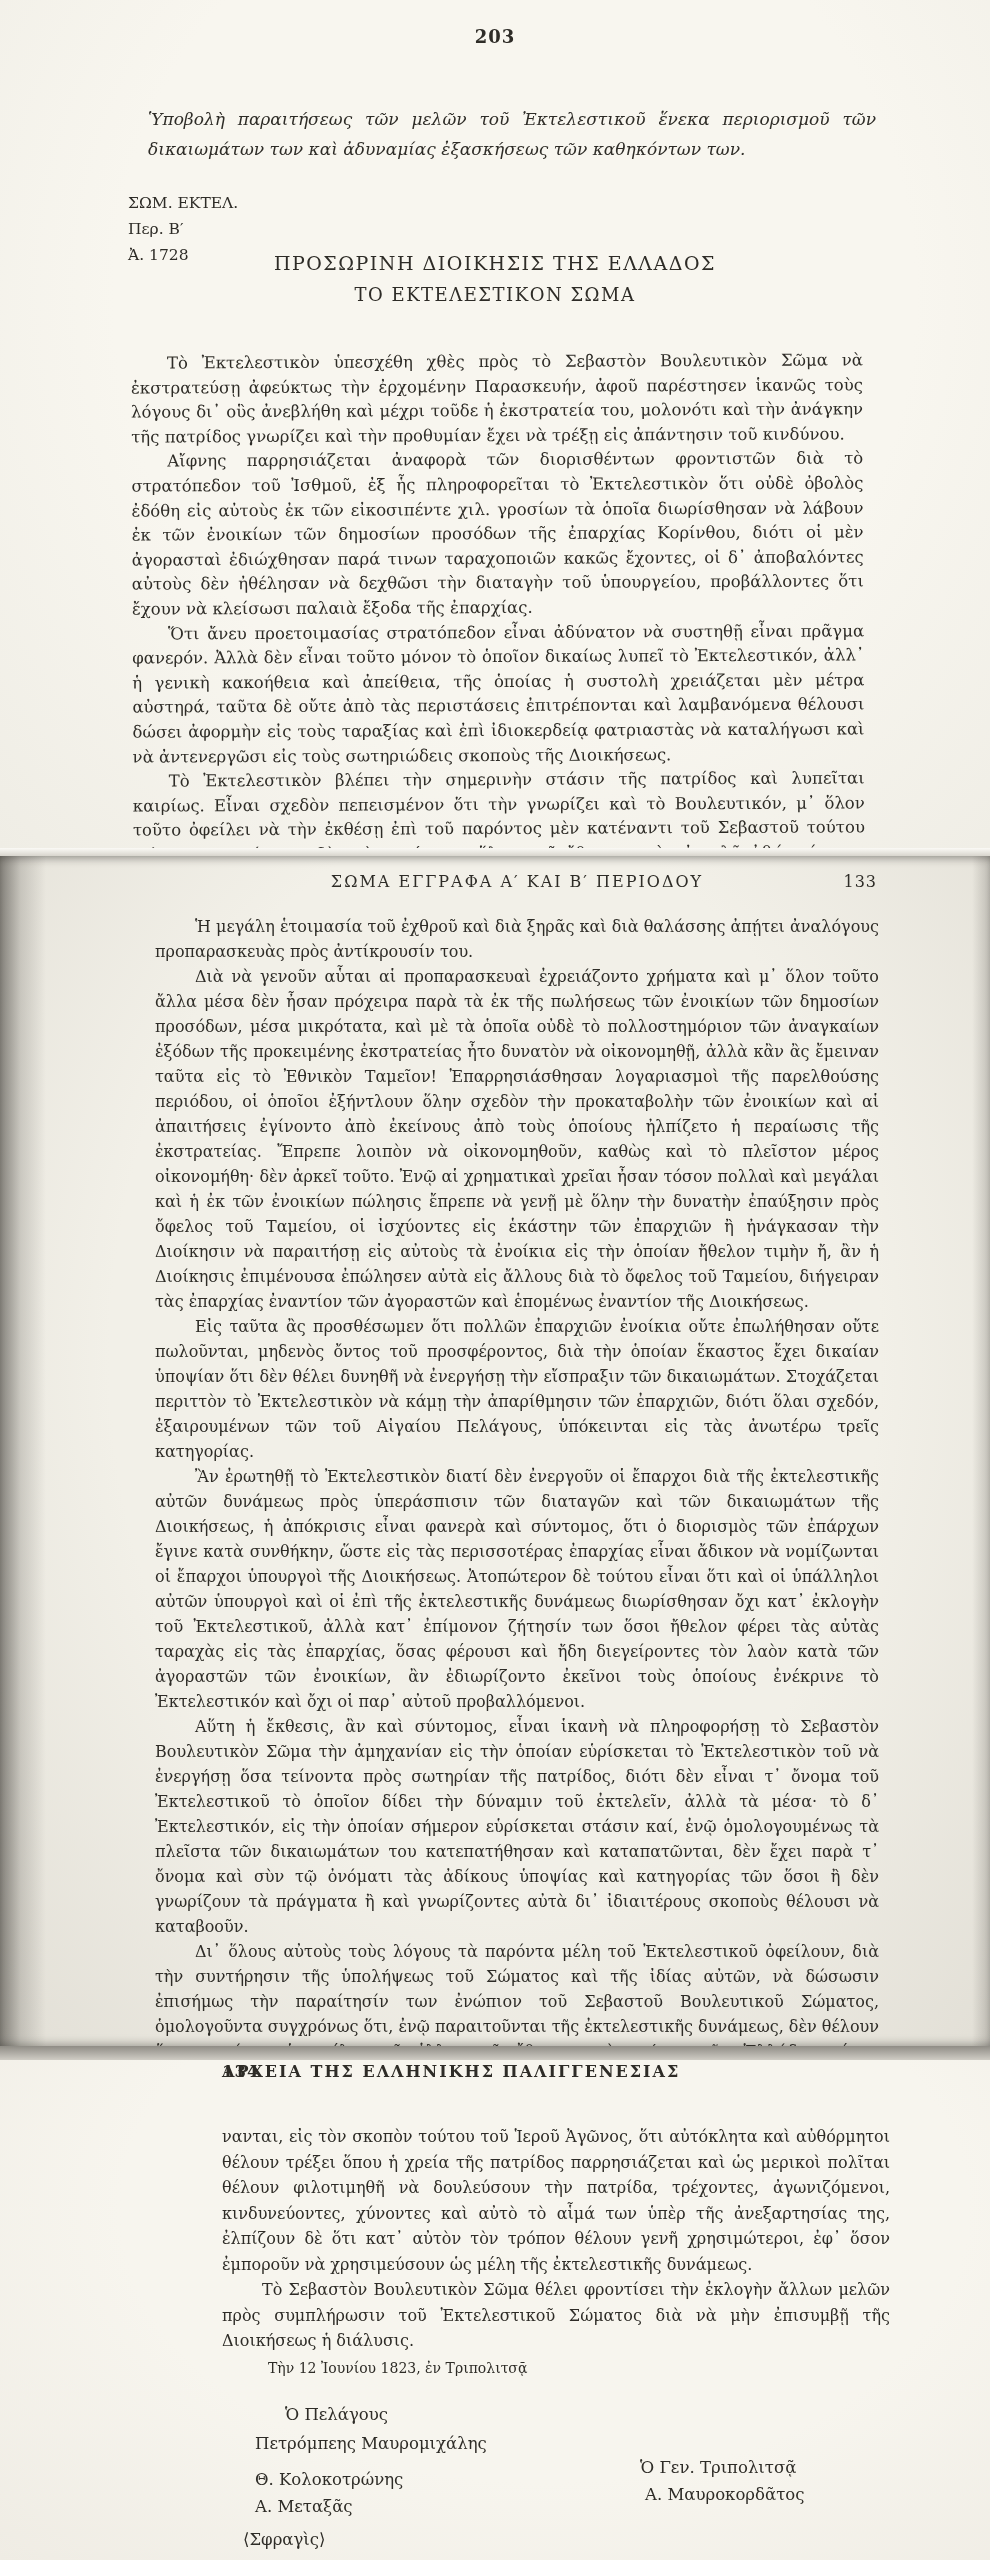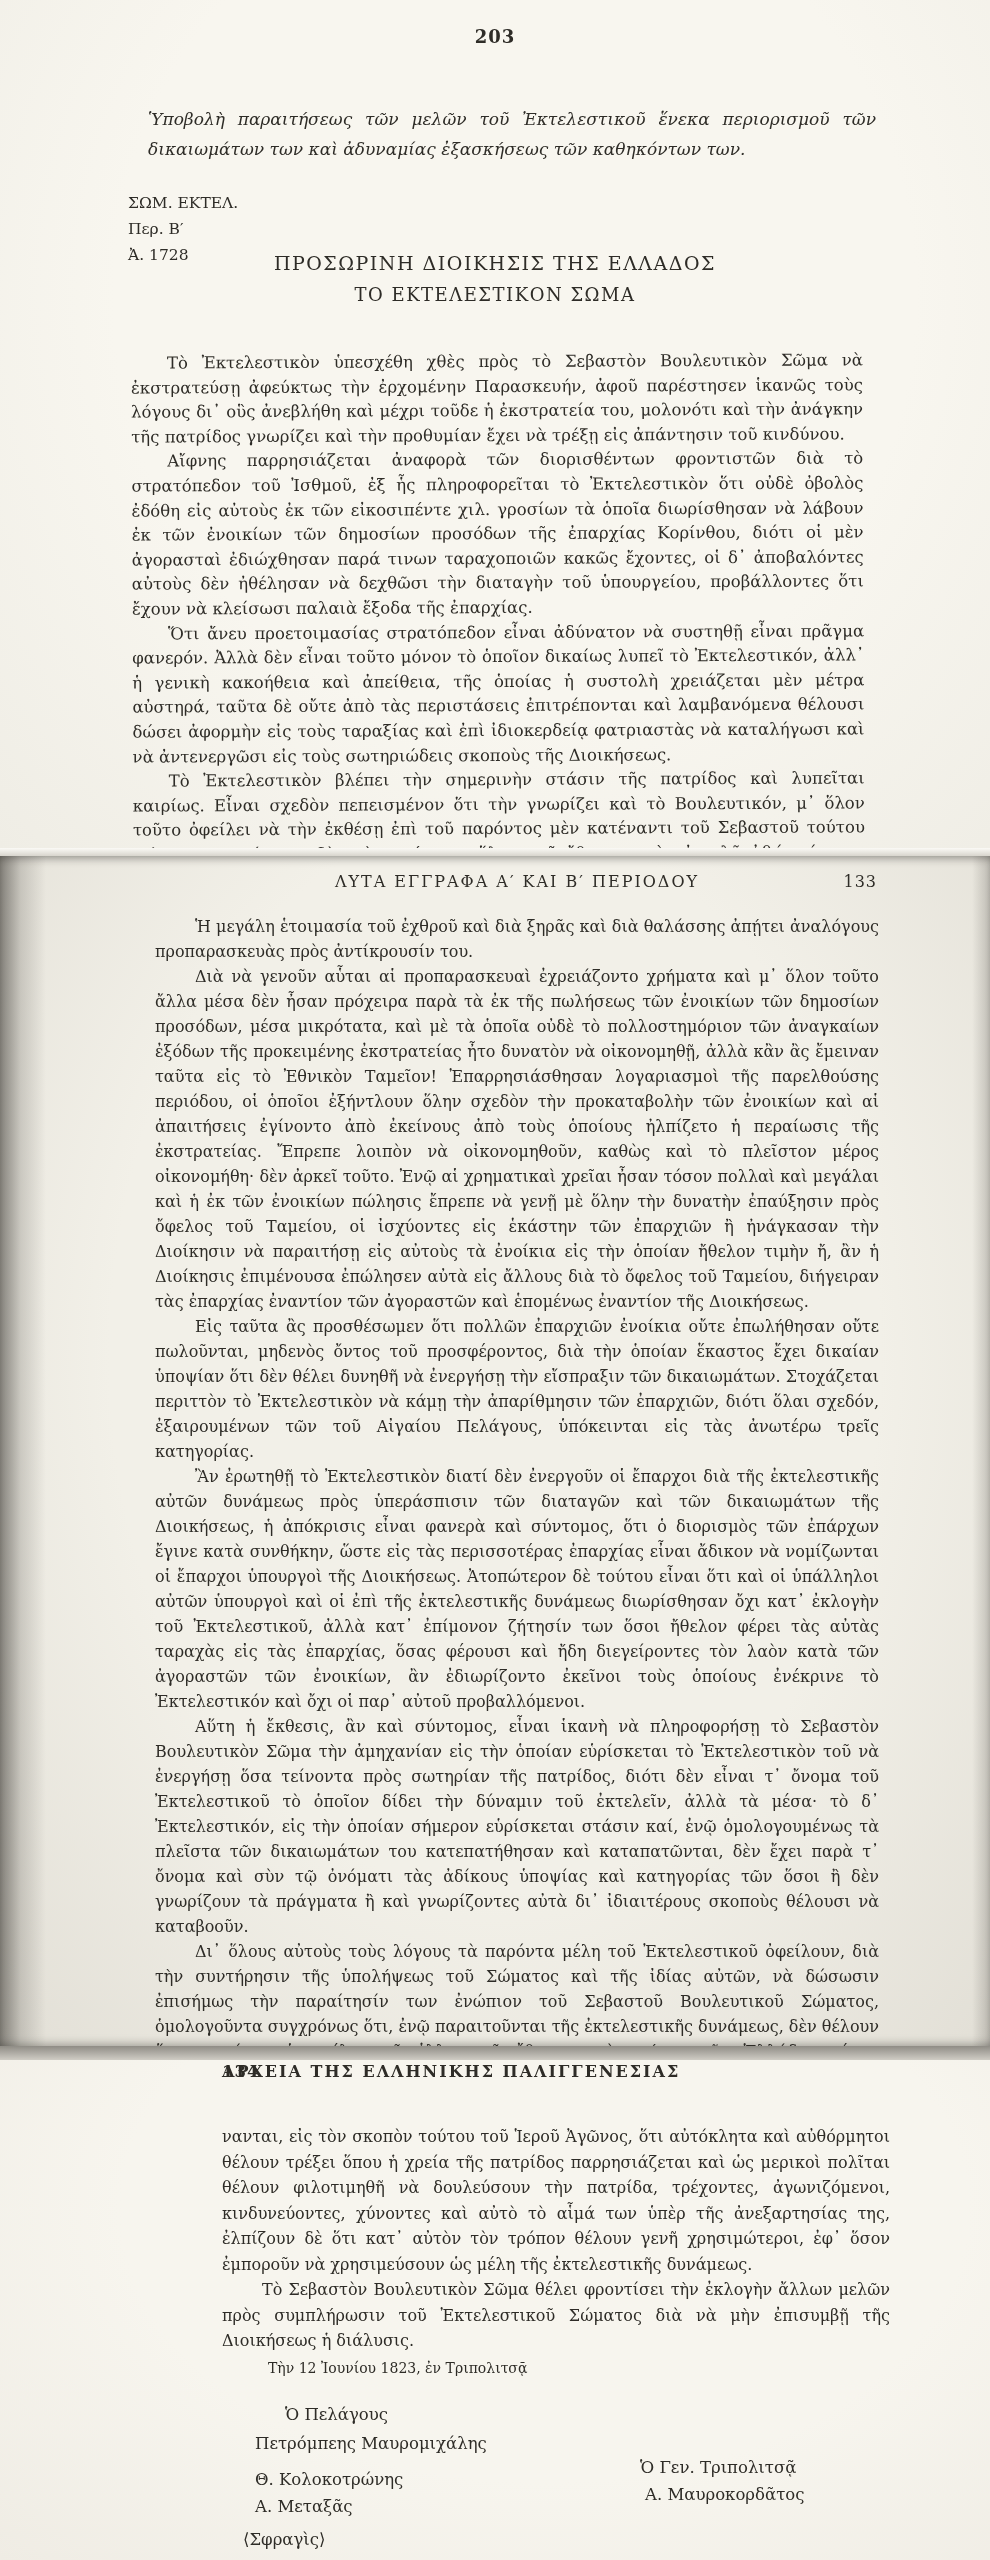--- a/index.html
+++ b/index.html
@@ -102,21 +102,21 @@
       <p class="para">Αἴφνης παρρησιάζεται ἀναφορὰ τῶν διορισθέντων φροντιστῶν διὰ τὸ στρατόπεδον τοῦ Ἰσθμοῦ, ἐξ ἧς πληροφορεῖται τὸ Ἐκτελεστικὸν ὅτι οὐδὲ ὀβολὸς ἐδόθη εἰς αὐτοὺς ἐκ τῶν εἰκοσιπέντε χιλ. γροσίων τὰ ὁποῖα διωρίσθησαν νὰ λάβουν ἐκ τῶν ἐνοικίων τῶν δημοσίων προσόδων τῆς ἐπαρχίας Κορίνθου, διότι οἱ μὲν ἀγορασταὶ ἐδιώχθησαν παρά τινων ταραχοποιῶν κακῶς ἔχοντες, οἱ δ᾽ ἀποβαλόντες αὐτοὺς δὲν ἠθέλησαν νὰ δεχθῶσι τὴν διαταγὴν τοῦ ὑπουργείου, προβάλλοντες ὅτι ἔχουν νὰ κλείσωσι παλαιὰ ἔξοδα τῆς ἐπαρχίας.</p>
       <p class="para">Ὅτι ἄνευ προετοιμασίας στρατόπεδον εἶναι ἀδύνατον νὰ συστηθῇ εἶναι πρᾶγμα φανερόν. Ἀλλὰ δὲν εἶναι τοῦτο μόνον τὸ ὁποῖον δικαίως λυπεῖ τὸ Ἐκτελεστικόν, ἀλλ᾽ ἡ γενικὴ κακοήθεια καὶ ἀπείθεια, τῆς ὁποίας ἡ συστολὴ χρειάζεται μὲν μέτρα αὐστηρά, ταῦτα δὲ οὔτε ἀπὸ τὰς περιστάσεις ἐπιτρέπονται καὶ λαμβανόμενα θέλουσι δώσει ἀφορμὴν εἰς τοὺς ταραξίας καὶ ἐπὶ ἰδιοκερδείᾳ φατριαστὰς νὰ καταλήγωσι καὶ νὰ ἀντενεργῶσι εἰς τοὺς σωτηριώδεις σκοποὺς τῆς Διοικήσεως.</p>
       <p class="para">Τὸ Ἐκτελεστικὸν βλέπει τὴν σημερινὴν στάσιν τῆς πατρίδος καὶ λυπεῖται καιρίως. Εἶναι σχεδὸν πεπεισμένον ὅτι τὴν γνωρίζει καὶ τὸ Βουλευτικόν, μ᾽ ὅλον τοῦτο ὀφείλει νὰ τὴν ἐκθέσῃ ἐπὶ τοῦ παρόντος μὲν κατέναντι τοῦ Σεβαστοῦ τούτου Σώματος, μετέπειτα δὲ καὶ κατέναντι ὅλου τοῦ ἔθνους πρὸς ἐντελῆ ἀθῴωσίν του ἐναντίον πάσης παρούσης τε καὶ μελλούσης κατηγορίας.</p>
     </div>
   </section>
 
   <div class="gap1"></div>
 
   <section class="page2">
     <div class="pg2-header">
-      <span>ΛΥΤΑ ΕΓΓΡΑΦΑ Α′ ΚΑΙ Β′ ΠΕΡΙΟΔΟΥ</span>
+      <span>ΣΩΜΑ ΕΓΓΡΑΦΑ Α′ ΚΑΙ Β′ ΠΕΡΙΟΔΟΥ</span>
       <span class="pg2-pagenum">133</span>
     </div>
     <div class="pg2-body">
       <p class="para">Ἡ μεγάλη ἑτοιμασία τοῦ ἐχθροῦ καὶ διὰ ξηρᾶς καὶ διὰ θαλάσσης ἀπῄτει ἀναλόγους προπαρασκευὰς πρὸς ἀντίκρουσίν του.</p>
       <p class="para">Διὰ νὰ γενοῦν αὗται αἱ προπαρασκευαὶ ἐχρειάζοντο χρήματα καὶ μ᾽ ὅλον τοῦτο ἄλλα μέσα δὲν ἦσαν πρόχειρα παρὰ τὰ ἐκ τῆς πωλήσεως τῶν ἐνοικίων τῶν δημοσίων προσόδων, μέσα μικρότατα, καὶ μὲ τὰ ὁποῖα οὐδὲ τὸ πολλοστημόριον τῶν ἀναγκαίων ἐξόδων τῆς προκειμένης ἐκστρατείας ἦτο δυνατὸν νὰ οἰκονομηθῇ, ἀλλὰ κἂν ἂς ἔμειναν ταῦτα εἰς τὸ Ἐθνικὸν Ταμεῖον! Ἐπαρρησιάσθησαν λογαριασμοὶ τῆς παρελθούσης περιόδου, οἱ ὁποῖοι ἐξήντλουν ὅλην σχεδὸν τὴν προκαταβολὴν τῶν ἐνοικίων καὶ αἱ ἀπαιτήσεις ἐγίνοντο ἀπὸ ἐκείνους ἀπὸ τοὺς ὁποίους ἠλπίζετο ἡ περαίωσις τῆς ἐκστρατείας. Ἔπρεπε λοιπὸν νὰ οἰκονομηθοῦν, καθὼς καὶ τὸ πλεῖστον μέρος οἰκονομήθη· δὲν ἀρκεῖ τοῦτο. Ἐνῷ αἱ χρηματικαὶ χρεῖαι ἦσαν τόσον πολλαὶ καὶ μεγάλαι καὶ ἡ ἐκ τῶν ἐνοικίων πώλησις ἔπρεπε νὰ γενῇ μὲ ὅλην τὴν δυνατὴν ἐπαύξησιν πρὸς ὄφελος τοῦ Ταμείου, οἱ ἰσχύοντες εἰς ἑκάστην τῶν ἐπαρχιῶν ἢ ἠνάγκασαν τὴν Διοίκησιν νὰ παραιτήσῃ εἰς αὐτοὺς τὰ ἐνοίκια εἰς τὴν ὁποίαν ἤθελον τιμὴν ἤ, ἂν ἡ Διοίκησις ἐπιμένουσα ἐπώλησεν αὐτὰ εἰς ἄλλους διὰ τὸ ὄφελος τοῦ Ταμείου, διήγειραν τὰς ἐπαρχίας ἐναντίον τῶν ἀγοραστῶν καὶ ἑπομένως ἐναντίον τῆς Διοικήσεως.</p>
       <p class="para">Εἰς ταῦτα ἂς προσθέσωμεν ὅτι πολλῶν ἐπαρχιῶν ἐνοίκια οὔτε ἐπωλήθησαν οὔτε πωλοῦνται, μηδενὸς ὄντος τοῦ προσφέροντος, διὰ τὴν ὁποίαν ἕκαστος ἔχει δικαίαν ὑποψίαν ὅτι δὲν θέλει δυνηθῆ νὰ ἐνεργήσῃ τὴν εἴσπραξιν τῶν δικαιωμάτων. Στοχάζεται περιττὸν τὸ Ἐκτελεστικὸν νὰ κάμῃ τὴν ἀπαρίθμησιν τῶν ἐπαρχιῶν, διότι ὅλαι σχεδόν, ἐξαιρουμένων τῶν τοῦ Αἰγαίου Πελάγους, ὑπόκεινται εἰς τὰς ἀνωτέρω τρεῖς κατηγορίας.</p>
       <p class="para">Ἂν ἐρωτηθῇ τὸ Ἐκτελεστικὸν διατί δὲν ἐνεργοῦν οἱ ἔπαρχοι διὰ τῆς ἐκτελεστικῆς αὐτῶν δυνάμεως πρὸς ὑπεράσπισιν τῶν διαταγῶν καὶ τῶν δικαιωμάτων τῆς Διοικήσεως, ἡ ἀπόκρισις εἶναι φανερὰ καὶ σύντομος, ὅτι ὁ διορισμὸς τῶν ἐπάρχων ἔγινε κατὰ συνθήκην, ὥστε εἰς τὰς περισσοτέρας ἐπαρχίας εἶναι ἄδικον νὰ νομίζωνται οἱ ἔπαρχοι ὑπουργοὶ τῆς Διοικήσεως. Ἀτοπώτερον δὲ τούτου εἶναι ὅτι καὶ οἱ ὑπάλληλοι αὐτῶν ὑπουργοὶ καὶ οἱ ἐπὶ τῆς ἐκτελεστικῆς δυνάμεως διωρίσθησαν ὄχι κατ᾽ ἐκλογὴν τοῦ Ἐκτελεστικοῦ, ἀλλὰ κατ᾽ ἐπίμονον ζήτησίν των ὅσοι ἤθελον φέρει τὰς αὐτὰς ταραχὰς εἰς τὰς ἐπαρχίας, ὅσας φέρουσι καὶ ἤδη διεγείροντες τὸν λαὸν κατὰ τῶν ἀγοραστῶν τῶν ἐνοικίων, ἂν ἐδιωρίζοντο ἐκεῖνοι τοὺς ὁποίους ἐνέκρινε τὸ Ἐκτελεστικόν καὶ ὄχι οἱ παρ᾽ αὐτοῦ προβαλλόμενοι.</p>
       <p class="para">Αὕτη ἡ ἔκθεσις, ἂν καὶ σύντομος, εἶναι ἱκανὴ νὰ πληροφορήσῃ τὸ Σεβαστὸν Βουλευτικὸν Σῶμα τὴν ἀμηχανίαν εἰς τὴν ὁποίαν εὑρίσκεται τὸ Ἐκτελεστικὸν τοῦ νὰ ἐνεργήσῃ ὅσα τείνοντα πρὸς σωτηρίαν τῆς πατρίδος, διότι δὲν εἶναι τ᾽ ὄνομα τοῦ Ἐκτελεστικοῦ τὸ ὁποῖον δίδει τὴν δύναμιν τοῦ ἐκτελεῖν, ἀλλὰ τὰ μέσα· τὸ δ᾽ Ἐκτελεστικόν, εἰς τὴν ὁποίαν σήμερον εὑρίσκεται στάσιν καί, ἐνῷ ὁμολογουμένως τὰ πλεῖστα τῶν δικαιωμάτων του κατεπατήθησαν καὶ καταπατῶνται, δὲν ἔχει παρὰ τ᾽ ὄνομα καὶ σὺν τῷ ὀνόματι τὰς ἀδίκους ὑποψίας καὶ κατηγορίας τῶν ὅσοι ἢ δὲν γνωρίζουν τὰ πράγματα ἢ καὶ γνωρίζοντες αὐτὰ δι᾽ ἰδιαιτέρους σκοποὺς θέλουσι νὰ καταβοοῦν.</p>
       <p class="para">Δι᾽ ὅλους αὐτοὺς τοὺς λόγους τὰ παρόντα μέλη τοῦ Ἐκτελεστικοῦ ὀφείλουν, διὰ τὴν συντήρησιν τῆς ὑπολήψεως τοῦ Σώματος καὶ τῆς ἰδίας αὐτῶν, νὰ δώσωσιν ἐπισήμως τὴν παραίτησίν των ἐνώπιον τοῦ Σεβαστοῦ Βουλευτικοῦ Σώματος, ὁμολογοῦντα συγχρόνως ὅτι, ἐνῷ παραιτοῦνται τῆς ἐκτελεστικῆς δυνάμεως, δὲν θέλουν ὅμως παύσει ὡς μέλη τοῦ ἑλληνικοῦ ἔθνους καὶ γνήσια τῆς Ἑλλάδος τέκνα φλογιζόμενα ἀπὸ τὸ ἔνθερμον πῦρ τῆς ἐλευθερίας καὶ τὸν ὑπὲρ πατρίδος διακαῆ ζῆλον, νὰ συνεργήσωσιν, ἐφ᾽ ὅσον δύ-</p>
     </div>

